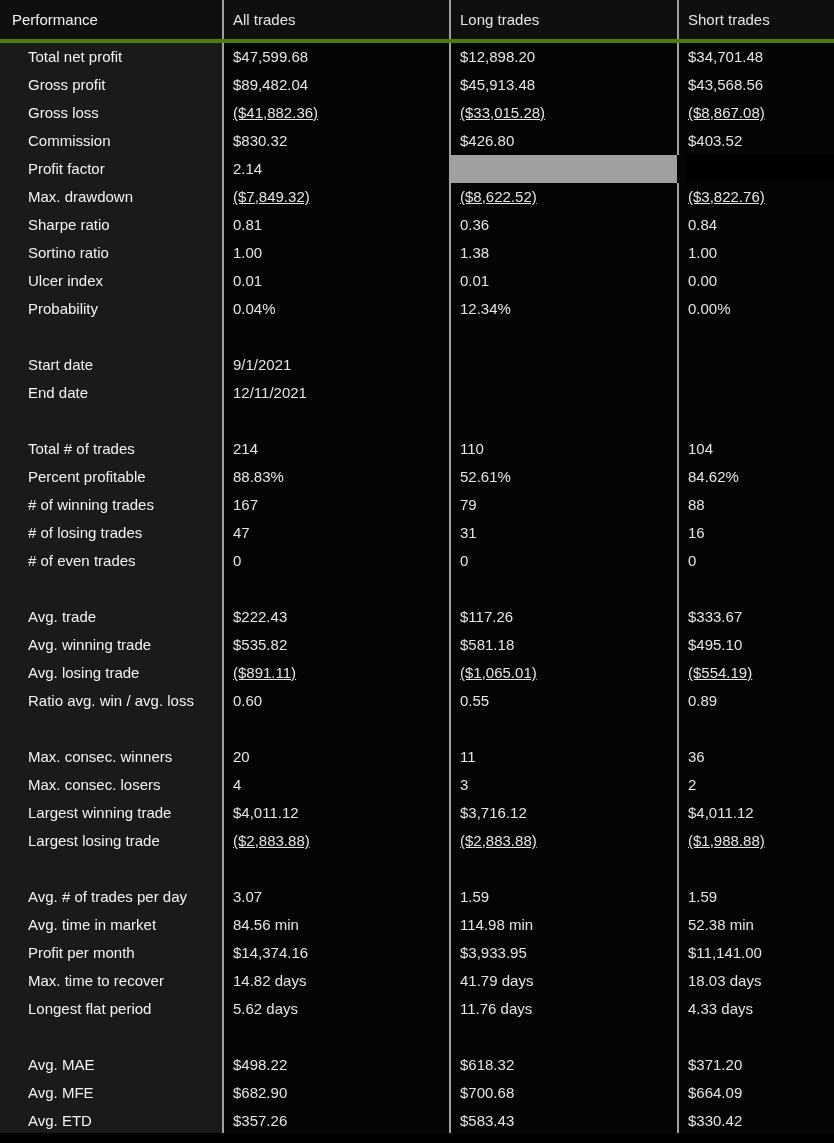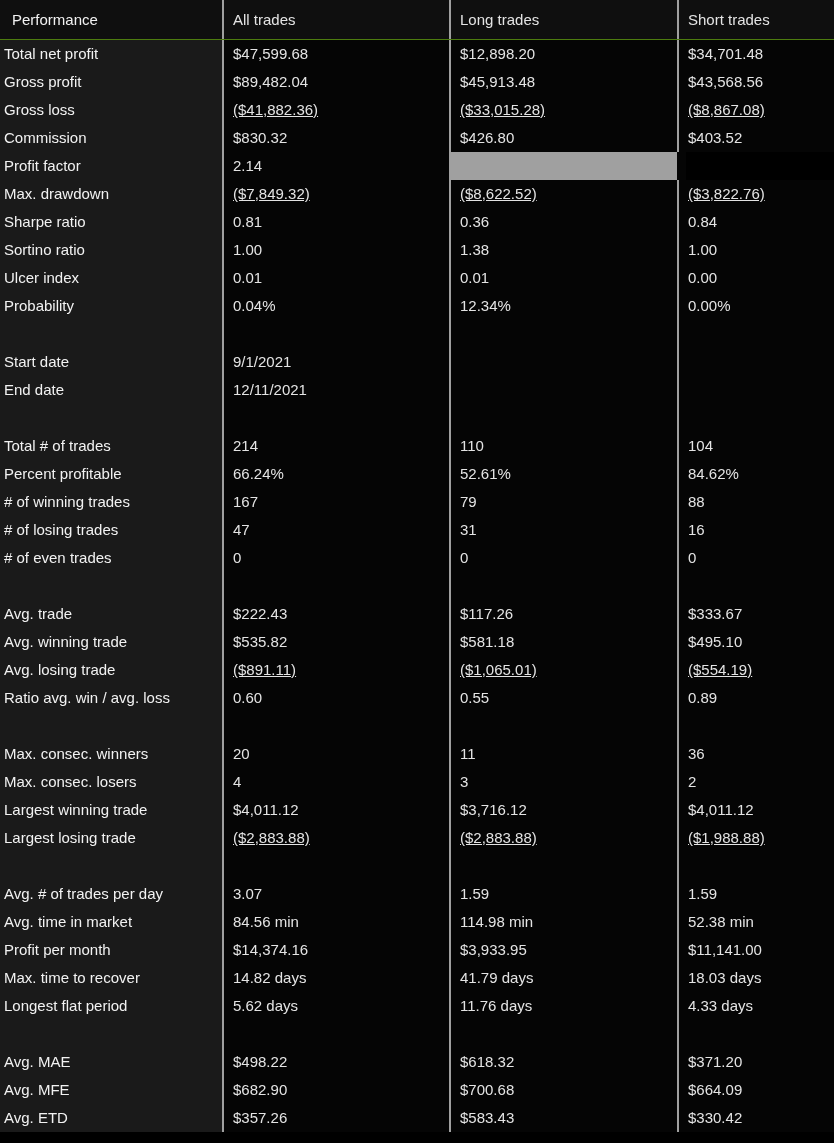--- a/index.html
+++ b/index.html
@@ -11,39 +11,39 @@
     font-family: "Liberation Sans", "DejaVu Sans", sans-serif;
     font-size: 15px;
     overflow: hidden;
   }
   .grid-row {
     display: grid;
     grid-template-columns: 222px 2px 225px 2px 226px 2px 155px;
   }
   .header {
     height: 39px;
-    border-bottom: 1px solid #4d7c0f;
+    border-bottom: 4px solid #4d7c0f;
   }
   .header .cell {
     background: #0f0f0f;
     color: #e8e8e8;
     line-height: 39px;
     white-space: nowrap;
     overflow: hidden;
   }
   .row { height: 28px; }
   .cell {
     line-height: 28px;
     white-space: nowrap;
     overflow: hidden;
   }
   .cell.label {
     background: #1a1a1a;
     color: #f2f2f2;
-    padding-left: 4px;
+    padding-left: 28px;
   }
   .cell.val {
     background: #050505;
     color: #e4e4e4;
     padding-left: 9px;
   }
   .header .cell.label { background: #0f0f0f; padding-left: 12px; }
   .header .cell.val { background: #0f0f0f; }
   .vdiv { background: #a0a0a0; }
   .neg { color: #ff0000; text-decoration: underline; }
@@ -215,21 +215,21 @@
     <div class="cell val c-all">214</div>
     <div class="vdiv"></div>
     <div class="cell val c-long">110</div>
     <div class="vdiv"></div>
     <div class="cell val c-short">104</div>
   </div>
 
   <div class="grid-row row">
     <div class="cell label">Percent profitable</div>
     <div class="vdiv"></div>
-    <div class="cell val c-all">66.24%</div>
+    <div class="cell val c-all">88.83%</div>
     <div class="vdiv"></div>
     <div class="cell val c-long">52.61%</div>
     <div class="vdiv"></div>
     <div class="cell val c-short">84.62%</div>
   </div>
 
   <div class="grid-row row">
     <div class="cell label"># of winning trades</div>
     <div class="vdiv"></div>
     <div class="cell val c-all">167</div>

